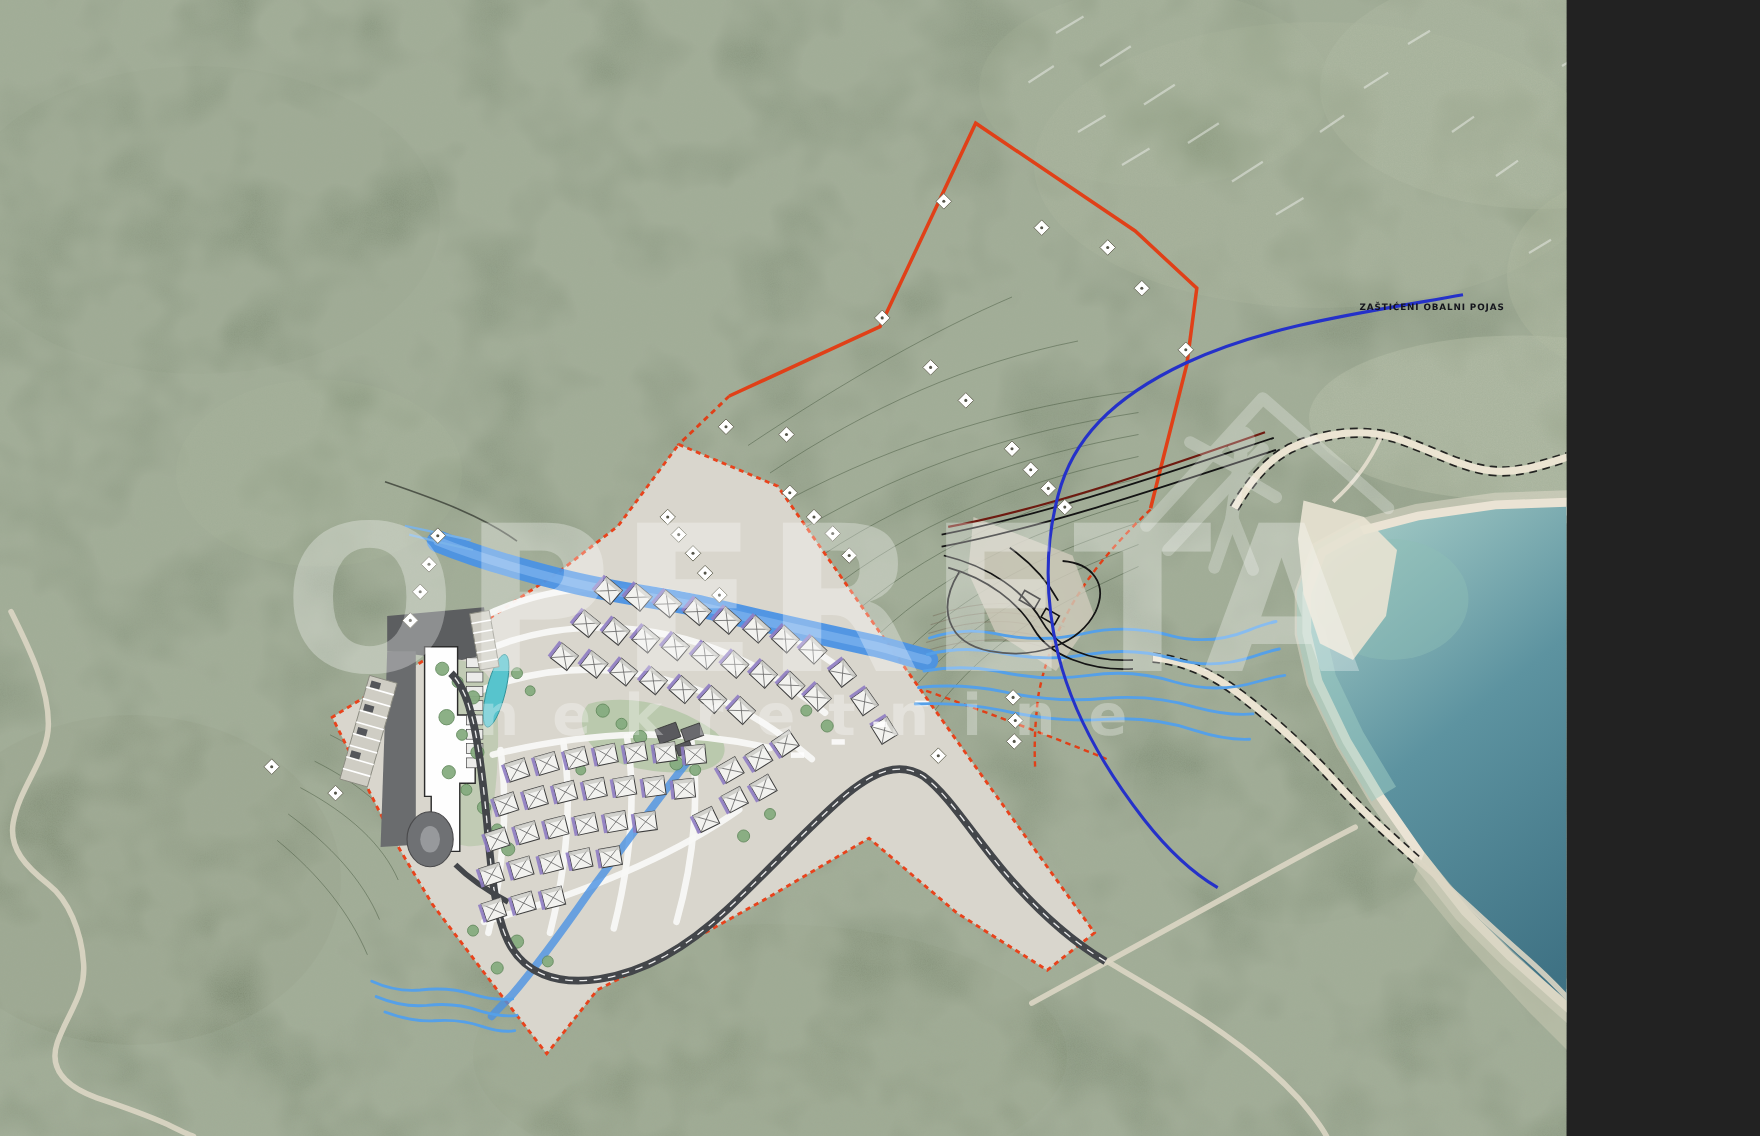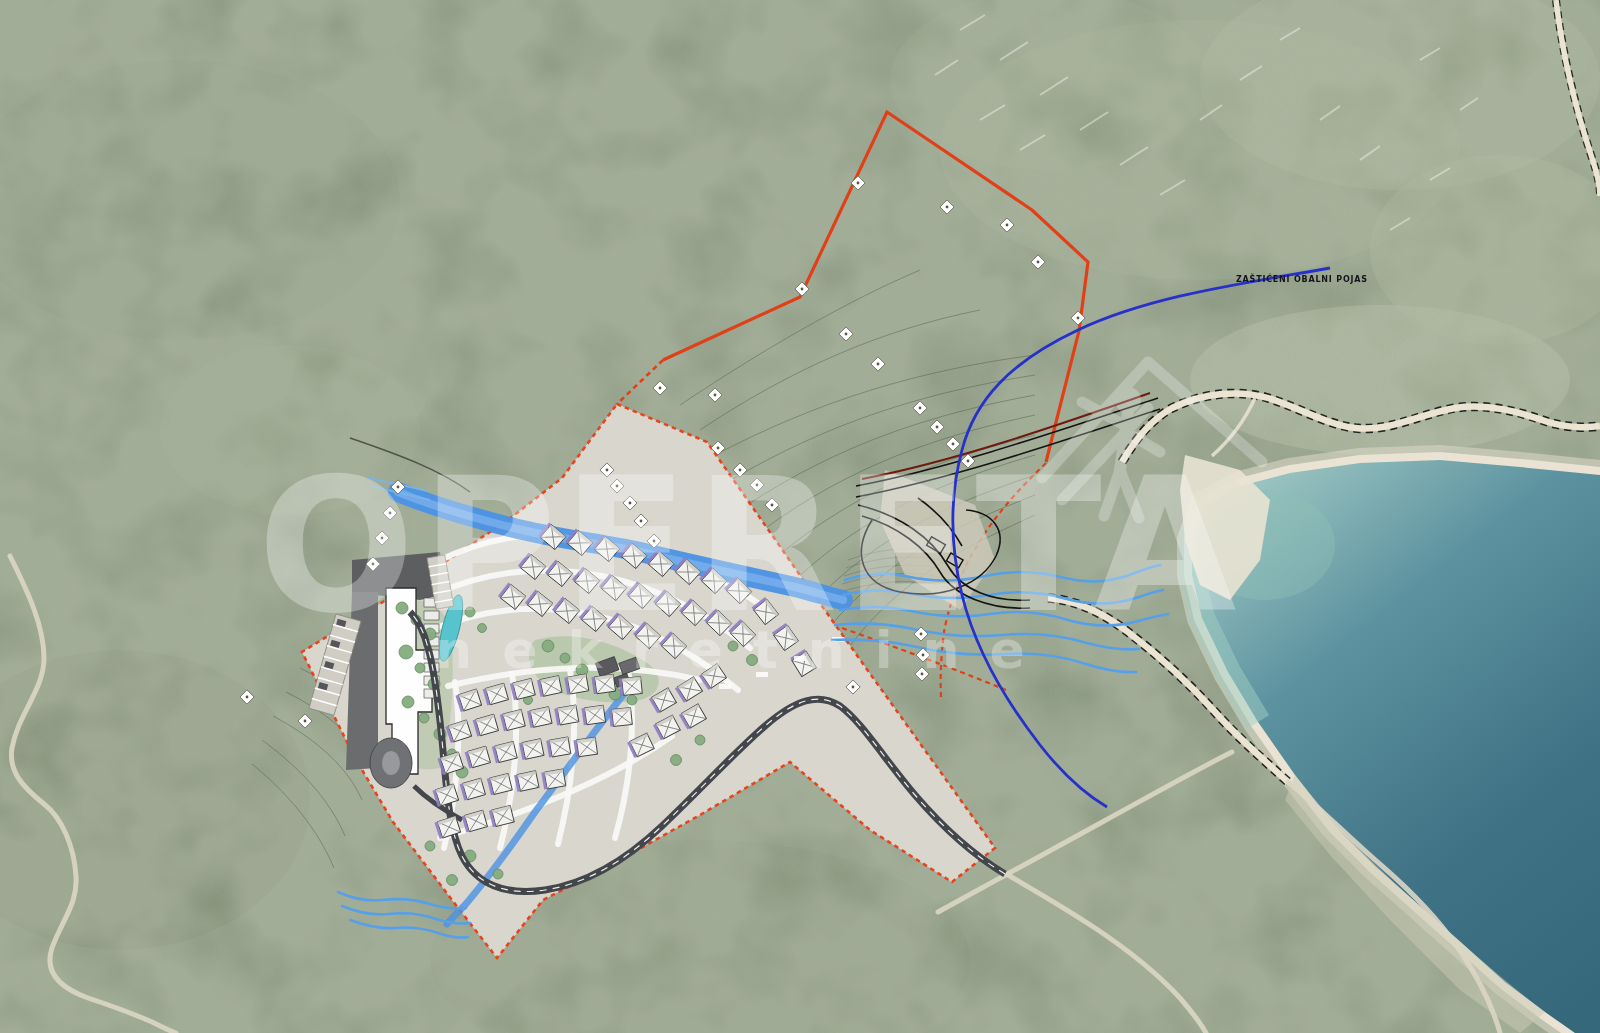--- a/index.html
+++ b/index.html
@@ -1,16 +1,16 @@
 <!DOCTYPE html>
 <html><head>
 <meta charset="utf-8">
 <style>
   html,body{margin:0;padding:0;background:#222;}
-  #stage{width:1600px;height:1033px;position:relative;overflow:hidden;
+  #stage{width:1424px;height:1033px;position:relative;overflow:hidden;
          font-family:"DejaVu Sans","Liberation Sans",sans-serif;}
   svg{display:block}
   .wm-title{font-family:"DejaVu Sans","Liberation Sans",sans-serif;font-weight:bold;
             fill:#ffffff;opacity:0.30;letter-spacing:6px;}
   .wm-sub{font-family:"DejaVu Sans","Liberation Sans",sans-serif;font-weight:bold;
           fill:#ffffff;opacity:0.30;letter-spacing:30px;}
   .belt-label{font-family:"DejaVu Sans","Liberation Sans",sans-serif;font-size:8px;
               letter-spacing:0.8px;fill:#14141c;font-weight:bold;}
   .contour{fill:none;stroke:#3f5238;stroke-width:0.9;opacity:0.45;}
   .contour2{fill:none;stroke:#7d7463;stroke-width:1;opacity:0.6;}

